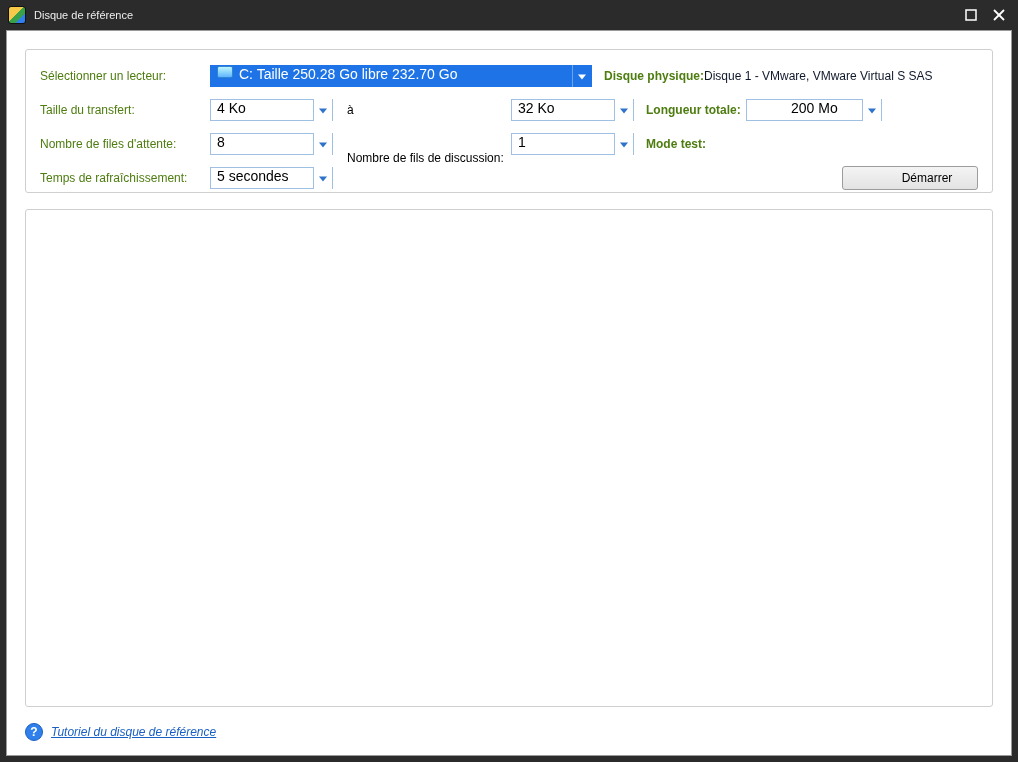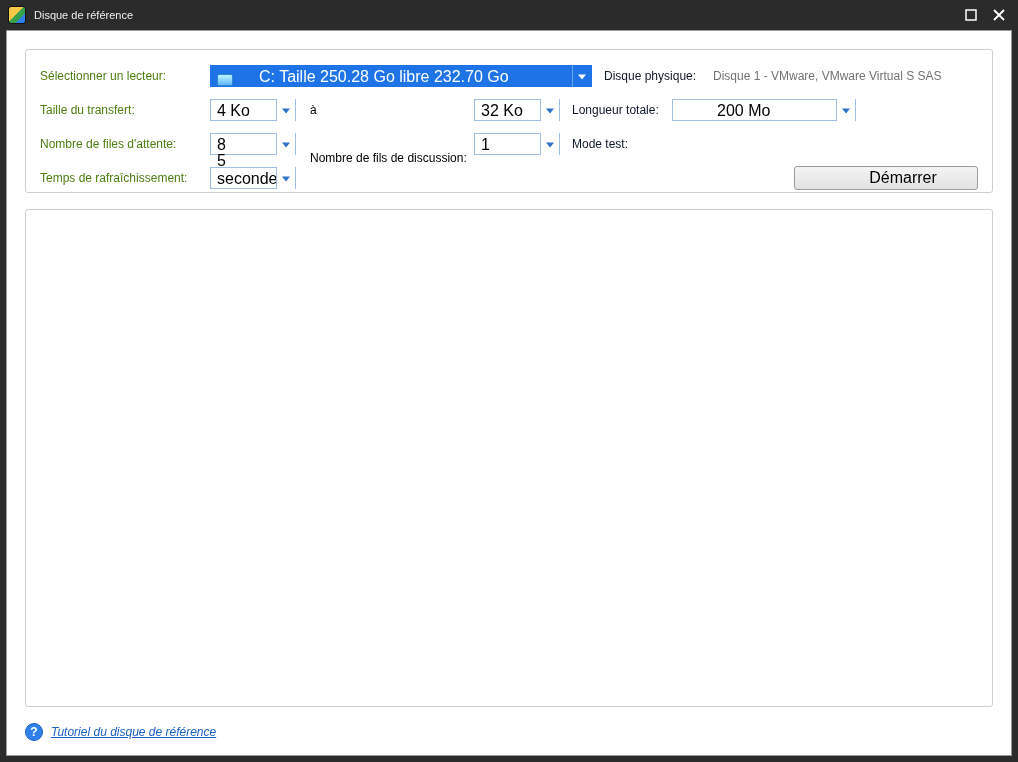--- a/index.html
+++ b/index.html
@@ -15,46 +15,46 @@
 
   .client { position: absolute; top: 30px; left: 6px; right: 6px; bottom: 6px; background: #ffffff; border: 1px solid #9a9a9a; }
   .panel { position: absolute; top: 18px; left: 18px; right: 18px; height: 144px; border: 1px solid #cfcfcf; border-radius: 3px; padding: 12px 14px 10px 14px; background: #fff; }
   .results { position: absolute; top: 178px; left: 18px; right: 18px; bottom: 48px; border: 1px solid #cfcfcf; border-radius: 3px; background: #fff; }
 
   .row { display: flex; align-items: center; height: 28px; margin-bottom: 6px; }
   .row:last-child { margin-bottom: 6px; }
 
   .lbl { width: 170px; color: #4d7c0f; }
   .lbl2 { width: 178px; color: #000; padding-left: 14px; margin-top: 28px; }
-  .lbl3 { width: 112px; color: #0f172a; padding-left: 12px; }
+  .lbl3 { width: 112px; color: #4d7c0f; padding-left: 12px; font-weight: bold; }
   .to { width: 28px; text-align: left; padding-left: 14px; }
 
-  .combo { position: relative; height: 22px; border: 1px solid #9fbfe3; background: #fff; display: flex; align-items: flex-end; padding: 0 22px 0 6px; font-size: 16px; color: #000; gap: 20px; }
+  .combo { position: relative; height: 22px; border: 1px solid #9fbfe3; background: #fff; display: flex; align-items: flex-start; padding: 0 22px 0 6px; font-size: 14px; color: #000; }
   .combo::after { content: ""; position: absolute; right: 0; top: -1px; bottom: -1px; width: 18px; border-left: 1px solid #9fbfe3; background: #fff; }
   .combo .caret { position: absolute; right: 5px; top: 50%; transform: translateY(-30%); width: 0; height: 0; border-left: 4px solid transparent; border-right: 4px solid transparent; border-top: 5px solid #2f72c9; z-index: 2; }
 
   .combo.selected { background: #1e74e6; color: #fff; border-color: #1e74e6; }
   .combo.selected::after { background: #1e74e6; border-left-color: rgba(255,255,255,.35); }
   .combo.selected .caret { border-top-color: #fff; }
   .combo.selected .drive-icon { filter: brightness(1.2); }
 
   .drive-icon { width: 16px; height: 12px; margin-right: 6px; background: linear-gradient(#9ecdf4,#4f98d6); border: 1px solid #2b6fae; border-radius: 2px; position: relative; flex: 0 0 auto; }
 
-  .static { color: #737373; padding-left: 0; margin-left: 9px; }
+  .static { color: #0f172a; padding-left: 0; }
 
-  .btn { height: 24px; border: 1px solid #9c9c9c; background: linear-gradient(#f4f4f4,#e3e3e3); border-radius: 3px; display: flex; align-items: center; justify-content: center; padding: 0 10px; font-size: 16px; color: #000; cursor: pointer; }
+  .btn { height: 24px; border: 1px solid #9c9c9c; background: linear-gradient(#f4f4f4,#e3e3e3); border-radius: 3px; display: flex; align-items: center; justify-content: center; padding: 0 10px; font-size: 12px; color: #000; cursor: pointer; }
 
   .footer { position: absolute; left: 18px; bottom: 14px; display: flex; align-items: center; }
   .help-icon { width: 18px; height: 18px; border-radius: 50%; background: #2f80ed; color: #fff; display: flex; align-items: center; justify-content: center; font-weight: bold; font-size: 12px; margin-right: 8px; border: 1px solid #1b5fbf; }
   .help-link { color: #1a5fc4; text-decoration: underline; cursor: pointer; font-style: italic; }
 
   
   .w-drive { width: 382px; }
-  .w-100 { width: 86px; }
-  .w-154 { width: 184px; padding-left: 44px; }
+  .w-100 { width: 123px; }
+  .w-154 { width: 136px; padding-left: 44px; }
 </style>
 </head>
 <body>
 
 <div class="window">
 
   <div class="titlebar">
     <div class="app-icon"></div>
     <div class="title">Disque de référence</div>
     <div class="spacer"></div>

